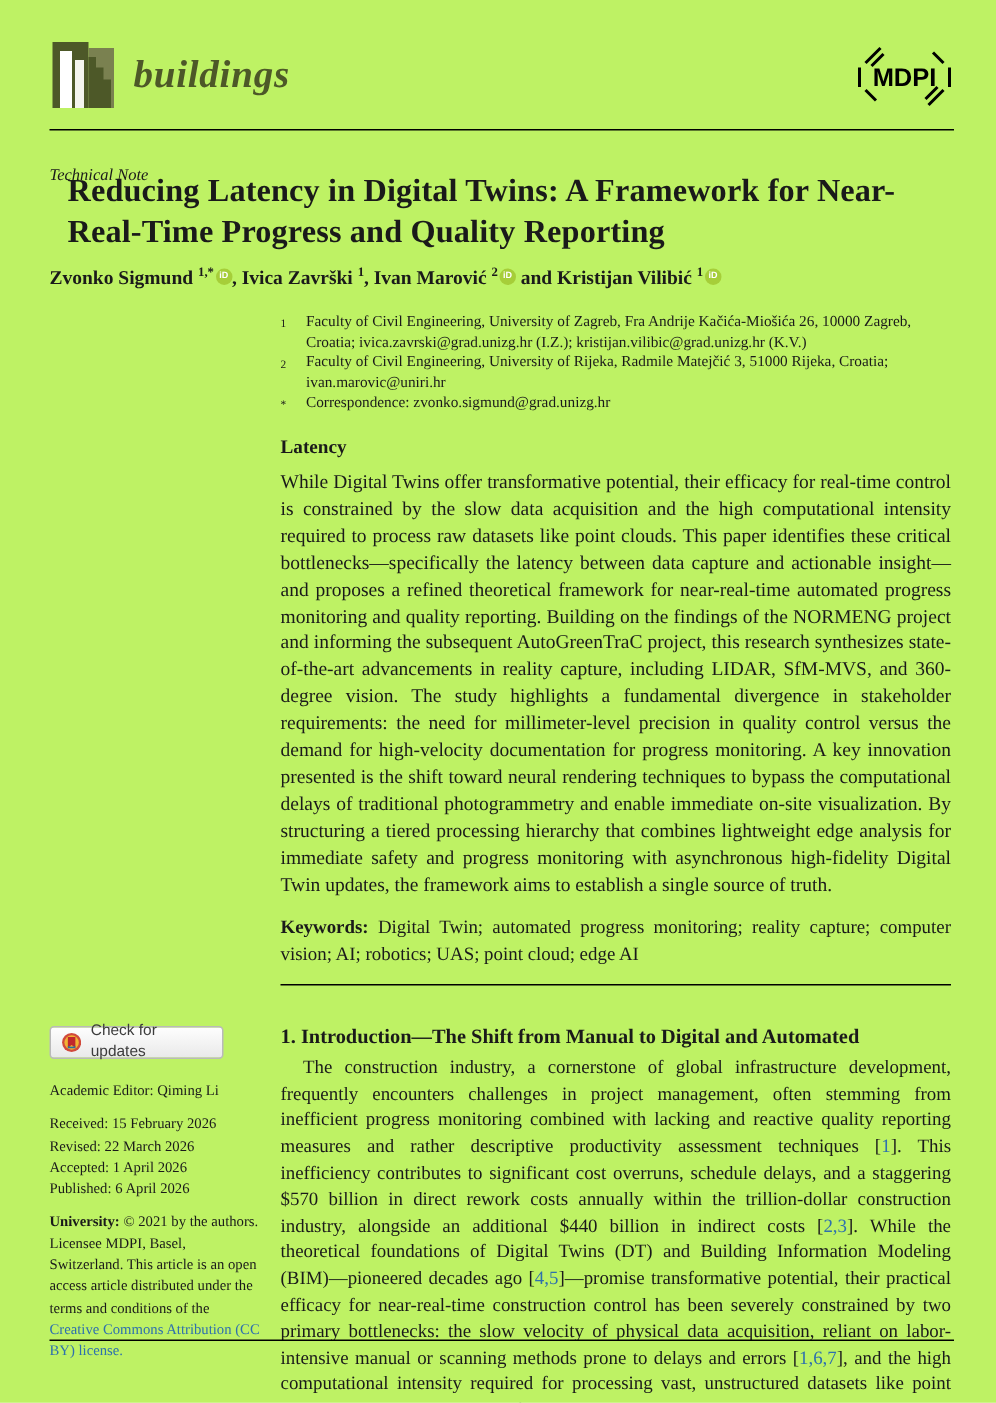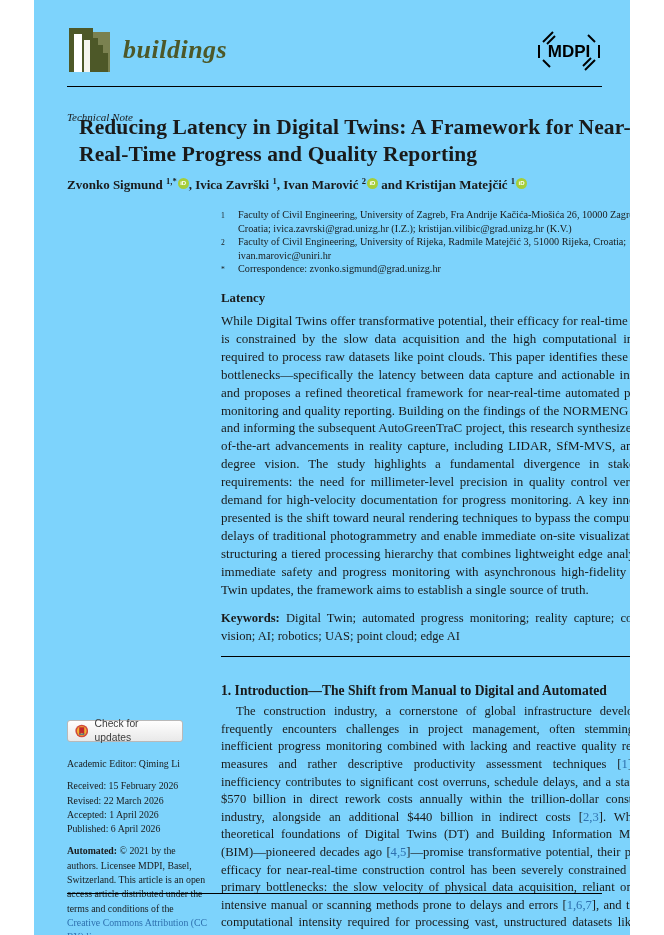--- a/index.html
+++ b/index.html
@@ -5,21 +5,21 @@
   :root{
     --link_blue:#2e70ae;
     --olive_dark:#4d5828;
     --olive_light:#7a8150;
     --orcid_green:#a6ce39;
     --text_black:#1a1a1a;
   }
   *{margin:0;padding:0;box-sizing:border-box;}
   body{background:#fff;}
   .page{
-    position:relative;width:596px;height:935px;margin:0 auto;background:#7dd3fc;
+    position:relative;width:664px;height:935px;margin:0 auto;background:#bef264;
     font-family:"Liberation Serif", serif;color:var(--text_black);overflow:hidden;
   }
   
   .header{position:absolute;left:33px;right:28px;top:27px;display:flex;justify-content:space-between;align-items:flex-start;}
   .logo-wrap{display:flex;align-items:center;gap:10px;}
   .logo-name{font-style:italic;font-weight:bold;font-size:26px;color:var(--olive_dark);letter-spacing:.5px;}
   .rule-header{position:absolute;left:33px;right:28px;top:86px;border-top:1.7px solid #000;}
   
   .technote{position:absolute;left:33px;top:111px;font-style:italic;font-size:11px;}
   .title{position:absolute;left:45px;top:114px;width:592px;font-size:21.5px;font-weight:bold;line-height:26.5px;letter-spacing:.1px;}
@@ -43,21 +43,21 @@
   .sec-heading{font-weight:bold;font-size:13.6px;margin-top:26px;}
   .para{font-size:12.6px;line-height:17.6px;text-align:justify;margin-top:4px;text-indent:15px;}
   .cite{color:var(--link_blue);}
   .link{color:var(--link_blue);cursor:pointer;}
   .b{font-weight:bold;} .i{font-style:italic;}
   
   .sidebar{position:absolute;left:33px;top:684px;width:141px;font-size:9.8px;line-height:14.3px;}
   .check-btn{
     width:116px;height:22px;border:1px solid #b9b9b9;border-radius:3px;
     background:linear-gradient(#fefefe,#e9e9e9);display:flex;align-items:center;gap:6px;
-    padding:0 7px;font-family:"Liberation Sans",sans-serif;font-size:10.3px;color:#3c3c3c;cursor:pointer;margin-top:36px;
+    padding:0 7px;font-family:"Liberation Sans",sans-serif;font-size:10.3px;color:#3c3c3c;cursor:pointer;
   }
   .sb-editor{margin-top:15px;}
   .sb-dates{margin-top:8px;}
   .sb-copy{margin-top:8px;}
   
   .rule-footer{position:absolute;left:33px;right:28px;top:893px;border-top:1.3px solid #000;}
   .footer-row{position:absolute;left:33px;right:28px;top:899px;display:flex;justify-content:space-between;font-size:11.2px;}
 </style>
 </head>
 <body>
@@ -88,21 +88,21 @@
       </g>
       <text x="33" y="30" text-anchor="middle" font-family="Liberation Sans, sans-serif" font-size="17" font-weight="bold" fill="#000">MDPI</text>
     </svg>
   </div>
   <div class="rule-header"></div>
 
   <div class="technote">Technical Note</div>
   <h1 class="title">Reducing Latency in Digital Twins: A Framework for Near-Real-Time Progress and Quality Reporting</h1>
 
   <div class="authors">
-    <span><span>Zvonko Sigmund</span> <sup>1,*</sup><span class="orcid">iD</span><span>, </span></span><span><span>Ivica Završki</span> <sup>1</sup><span>, </span></span><span><span>Ivan Marović</span> <sup>2</sup><span class="orcid">iD</span><span> and </span></span><span><span>Kristijan Matejčić</span> <sup>1</sup><span class="orcid">iD</span></span>
+    <span><span>Zvonko Sigmund</span> <sup>1,*</sup><span class="orcid">iD</span><span>, </span></span><span><span>Ivica Završki</span> <sup>1</sup><span>, </span></span><span><span>Ivan Marović</span> <sup>2</sup><span class="orcid">iD</span><span> and </span></span><span><span>Kristijan Vilibić</span> <sup>1</sup><span class="orcid">iD</span></span>
   </div>
 
   <div class="main">
     <div class="affil-row">
       <span class="affil-marker">1</span>
       <span class="affil-text">Faculty of Civil Engineering, University of Zagreb, Fra Andrije Kačića-Miošića 26, 10000 Zagreb, Croatia; ivica.zavrski@grad.unizg.hr (I.Z.); kristijan.vilibic@grad.unizg.hr (K.V.)</span>
     </div>
     <div class="affil-row">
       <span class="affil-marker">2</span>
       <span class="affil-text">Faculty of Civil Engineering, University of Rijeka, Radmile Matejčić 3, 51000 Rijeka, Croatia; ivan.marovic@uniri.hr</span>
@@ -133,18 +133,18 @@
       </svg>
       <span>Check for updates</span>
     </div>
     <div class="sb-editor">Academic Editor: Qiming Li</div>
     <div class="sb-dates">
       <div>Received: 15 February 2026</div>
       <div>Revised: 22 March 2026</div>
       <div>Accepted: 1 April 2026</div>
       <div>Published: 6 April 2026</div>
     </div>
-    <div class="sb-copy"><span class="b">Automated: </span><span>© 2021 by the authors. Licensee MDPI, Basel, Switzerland. This article is an open access article distributed under the terms and conditions of the </span><span class="link">Creative Commons Attribution (CC BY) license.</span></div>
+    <div class="sb-copy"><span class="b">University: </span><span>© 2021 by the authors. Licensee MDPI, Basel, Switzerland. This article is an open access article distributed under the terms and conditions of the </span><span class="link">Creative Commons Attribution (CC BY) license.</span></div>
   </div>
 
   <div class="rule-footer"></div>
 
 </div>
 
 </body></html>

